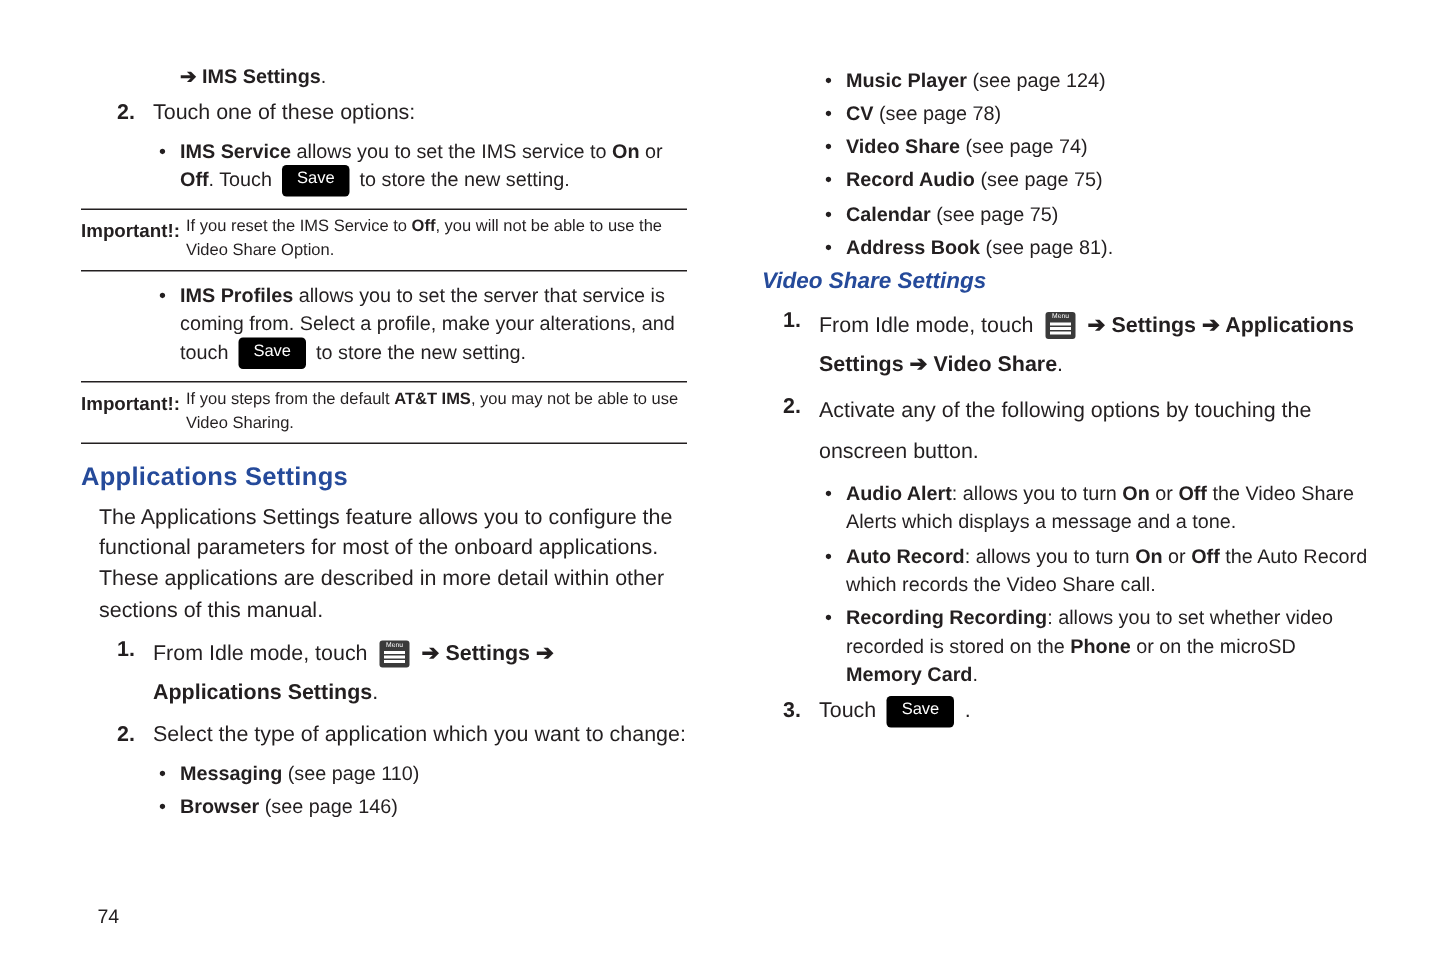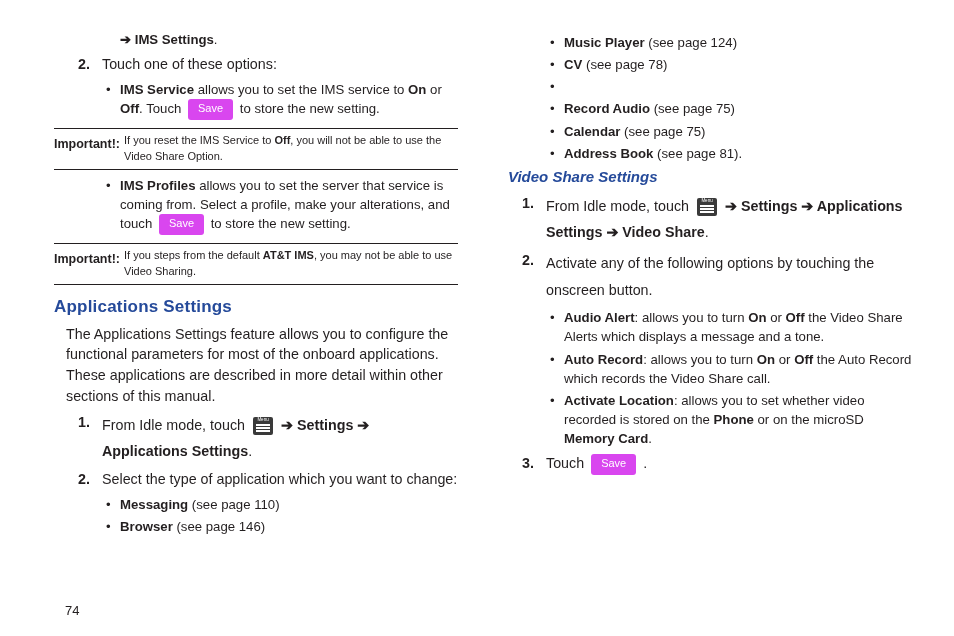--- a/index.html
+++ b/index.html
@@ -6,21 +6,21 @@
     margin: 0;
     padding: 0;
     width: 954px;
     height: 636px;
     background: #fff;
     font-family: "Helvetica Neue", Arial, sans-serif;
     color: #231f20;
   }
   .page {
     display: flex;
-    padding: 30px 42px 18px 42px;
+    padding: 41px 42px 18px 42px;
     box-sizing: border-box;
     width: 100%;
     height: 100%;
     gap: 50px;
   }
   .col {
     flex: 1;
     font-size: 14.3px;
     line-height: 1.45;
   }
@@ -49,21 +49,21 @@
   .ul-row2 { display:flex; align-items:flex-start; margin:3px 0 3px 42px; font-size:13.2px; }
   .bullet { width:14px; flex-shrink:0; }
   .ind { margin-left: 66px; }
   .important-wrap { margin: 8px 0 6px 0; }
   .hr { border:0; border-top:1px solid #231f20; margin:4px 0; }
   .imp-label { font-weight:700; font-size:12.5px; }
   .imp-text { font-size:11px; }
   .imp-block { display:flex; }
   .imp-left { width:70px; flex-shrink:0; }
   .save-btn {
-    display:inline-block; background:#d946ef; color:#fff;
+    display:inline-block; background:#000000; color:#fff;
     font-size:11px; padding:2px 10px 3px 10px; border-radius:3px;
     vertical-align: middle; margin:0 3px;
   }
   .menu-icon {
     display:inline-flex; flex-direction:column; justify-content:space-between;
     width:20px; height:18px; background:#3a3a3a; border-radius:2px;
     vertical-align:middle; margin:0 4px; padding:2px 3px; box-sizing:border-box;
     position:relative;
   }
   .menu-icon .lbl { position:absolute; top:1px; left:0; right:0; color:#fff; font-size:4.5px; text-align:center; line-height:1;}
@@ -167,20 +167,21 @@
     <div class="ul-row2">
         <div class="bullet">•</div>
         <div><span class="bold">Music Player</span><span> (see page 124)</span></div>
       </div>
     <div class="ul-row2">
         <div class="bullet">•</div>
         <div><span class="bold">CV</span><span> (see page 78)</span></div>
       </div>
     <div class="ul-row2">
         <div class="bullet">•</div>
+        <div><span class="bold">Video Share</span><span> (see page 74)</span></div>
       </div>
     <div class="ul-row2">
         <div class="bullet">•</div>
         <div><span class="bold">Record Audio</span><span> (see page 75)</span></div>
       </div>
     <div class="ul-row2">
         <div class="bullet">•</div>
         <div><span class="bold">Calendar</span><span> (see page 75)</span></div>
       </div>
     <div class="ul-row2">
@@ -214,21 +215,21 @@
     <div class="ul-row2">
       <div class="bullet">•</div>
       <div class="small"><span class="bold">Audio Alert</span><span>: allows you to turn </span><span class="bold">On</span><span> or </span><span class="bold">Off</span><span> the Video Share Alerts which displays a message and a tone.</span></div>
     </div>
     <div class="ul-row2">
       <div class="bullet">•</div>
       <div class="small"><span class="bold">Auto Record</span><span>: allows you to turn </span><span class="bold">On</span><span> or </span><span class="bold">Off</span><span> the Auto Record which records the Video Share call.</span></div>
     </div>
     <div class="ul-row2">
       <div class="bullet">•</div>
-      <div class="small"><span class="bold">Activate Location</span><span>: allows you to set whether video recorded is stored on the </span><span class="bold">Phone</span><span> or on the microSD </span><span class="bold">Memory Card</span><span>.</span></div>
+      <div class="small"><span class="bold">Recording Recording</span><span>: allows you to set whether video recorded is stored on the </span><span class="bold">Phone</span><span> or on the microSD </span><span class="bold">Memory Card</span><span>.</span></div>
     </div>
 
     <div class="ol-row" style="margin-left:14px;">
       <div class="ol-num">3.</div>
       <div class="ol-body">
         <span>Touch </span><span class="save-btn">Save</span><span> .</span>
       </div>
     </div>
 
   </div>

